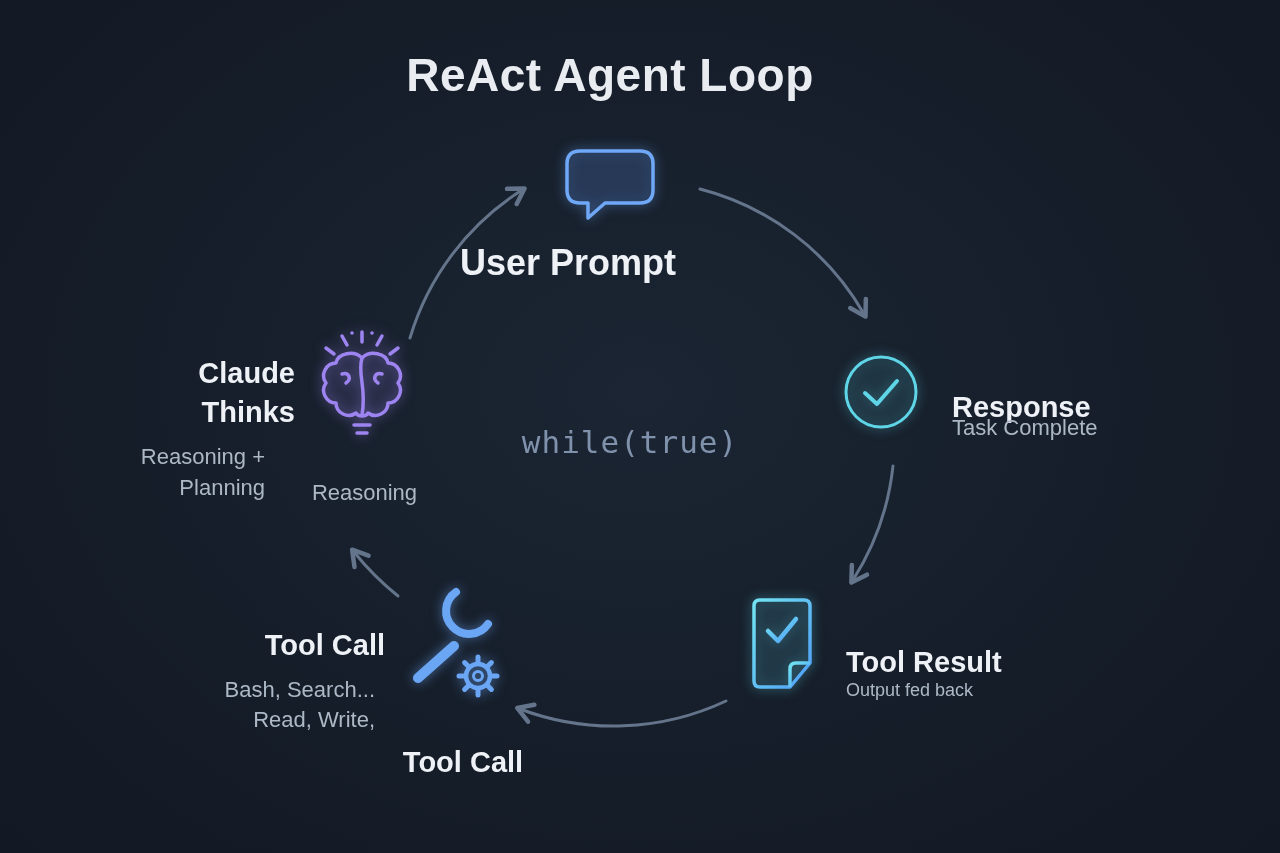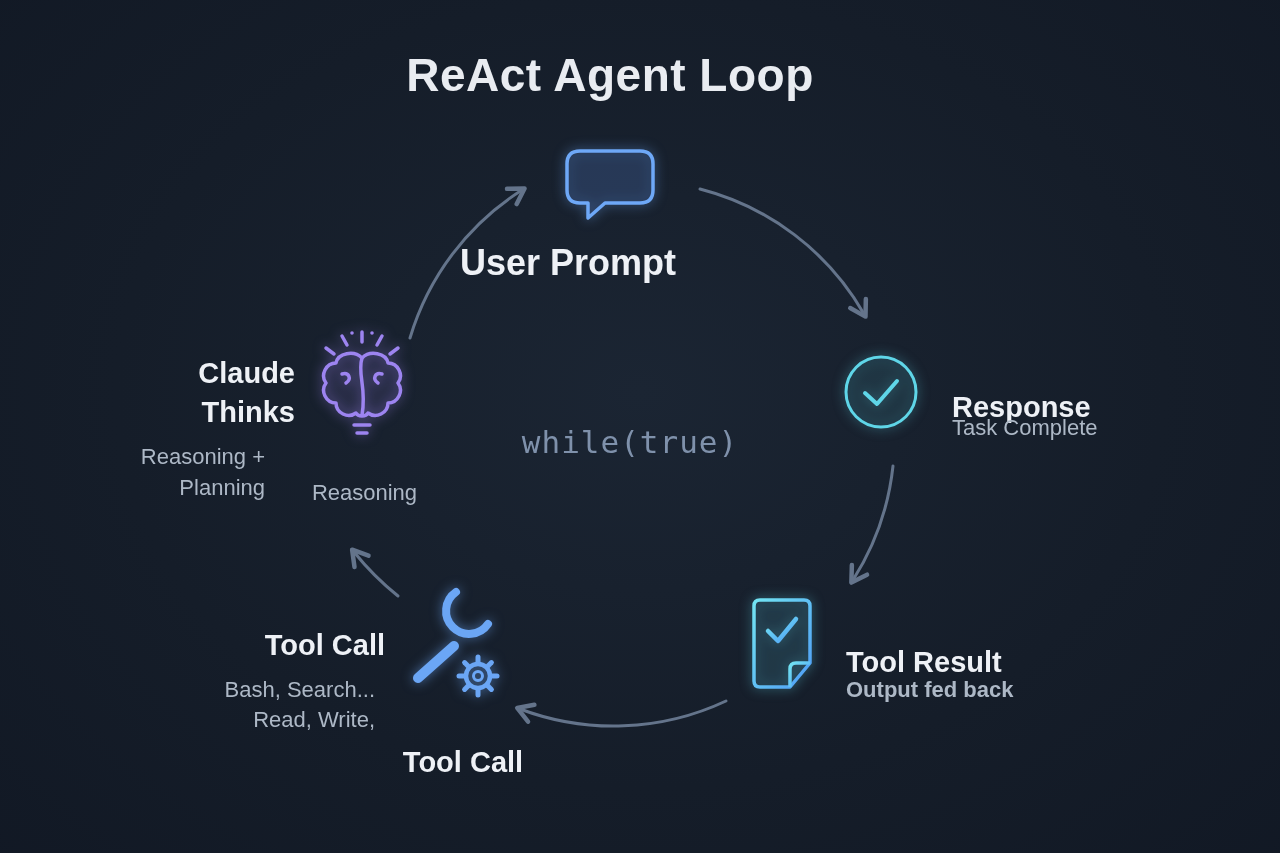--- a/index.html
+++ b/index.html
@@ -9,21 +9,21 @@
     font-family:"Liberation Sans", sans-serif;
   }
   .abs{position:absolute;}
   #title{left:0;top:48px;width:1220px;text-align:center;font-size:46px;font-weight:700;color:#e9ecf1;letter-spacing:.5px;}
   .node-label{color:#eef1f6;font-weight:700;}
   .sub-label{color:#adb8c6;font-weight:400;}
   #user-prompt-label{left:460px;top:242px;width:300px;text-align:left;font-size:36px;}
   #response-label{left:952px;top:369px;font-size:29px;margin-top:22px;}
   #response-sub{left:952px;top:415px;font-size:22px;}
   #tool-result-label{left:846px;top:646px;font-size:29px;}
-  #tool-result-sub{left:846px;top:675px;font-size:22px;line-height:30px;font-weight:bold;}
+  #tool-result-sub{left:846px;top:675px;font-size:18px;line-height:30px;}
   #tool-call-label{left:170px;top:629px;width:215px;text-align:right;font-size:29px;}
   #tool-call-sub{left:140px;top:675px;width:235px;text-align:right;font-size:22px;line-height:30px;}
   #tool-call-bottom{left:363px;top:746px;width:200px;text-align:center;font-size:29px;}
   #claude-thinks{left:95px;top:354px;width:200px;text-align:right;font-size:29px;line-height:39px;}
   #claude-sub{left:55px;top:441px;width:210px;text-align:right;font-size:22px;line-height:31px;}
   #brain-note{left:262px;top:477px;width:205px;text-align:center;font-size:22px;line-height:31px;}
   #while-code{left:470px;top:424px;width:320px;text-align:center;font-family:"DejaVu Sans Mono", monospace;font-size:31px;color:#7f91ab;letter-spacing:1px;}
   .glow-blue{filter:drop-shadow(0 0 6px rgba(110,168,247,.55));}
   .glow-cyan{filter:drop-shadow(0 0 6px rgba(95,214,232,.5));}
   .glow-purple{filter:drop-shadow(0 0 6px rgba(157,132,240,.6));}

